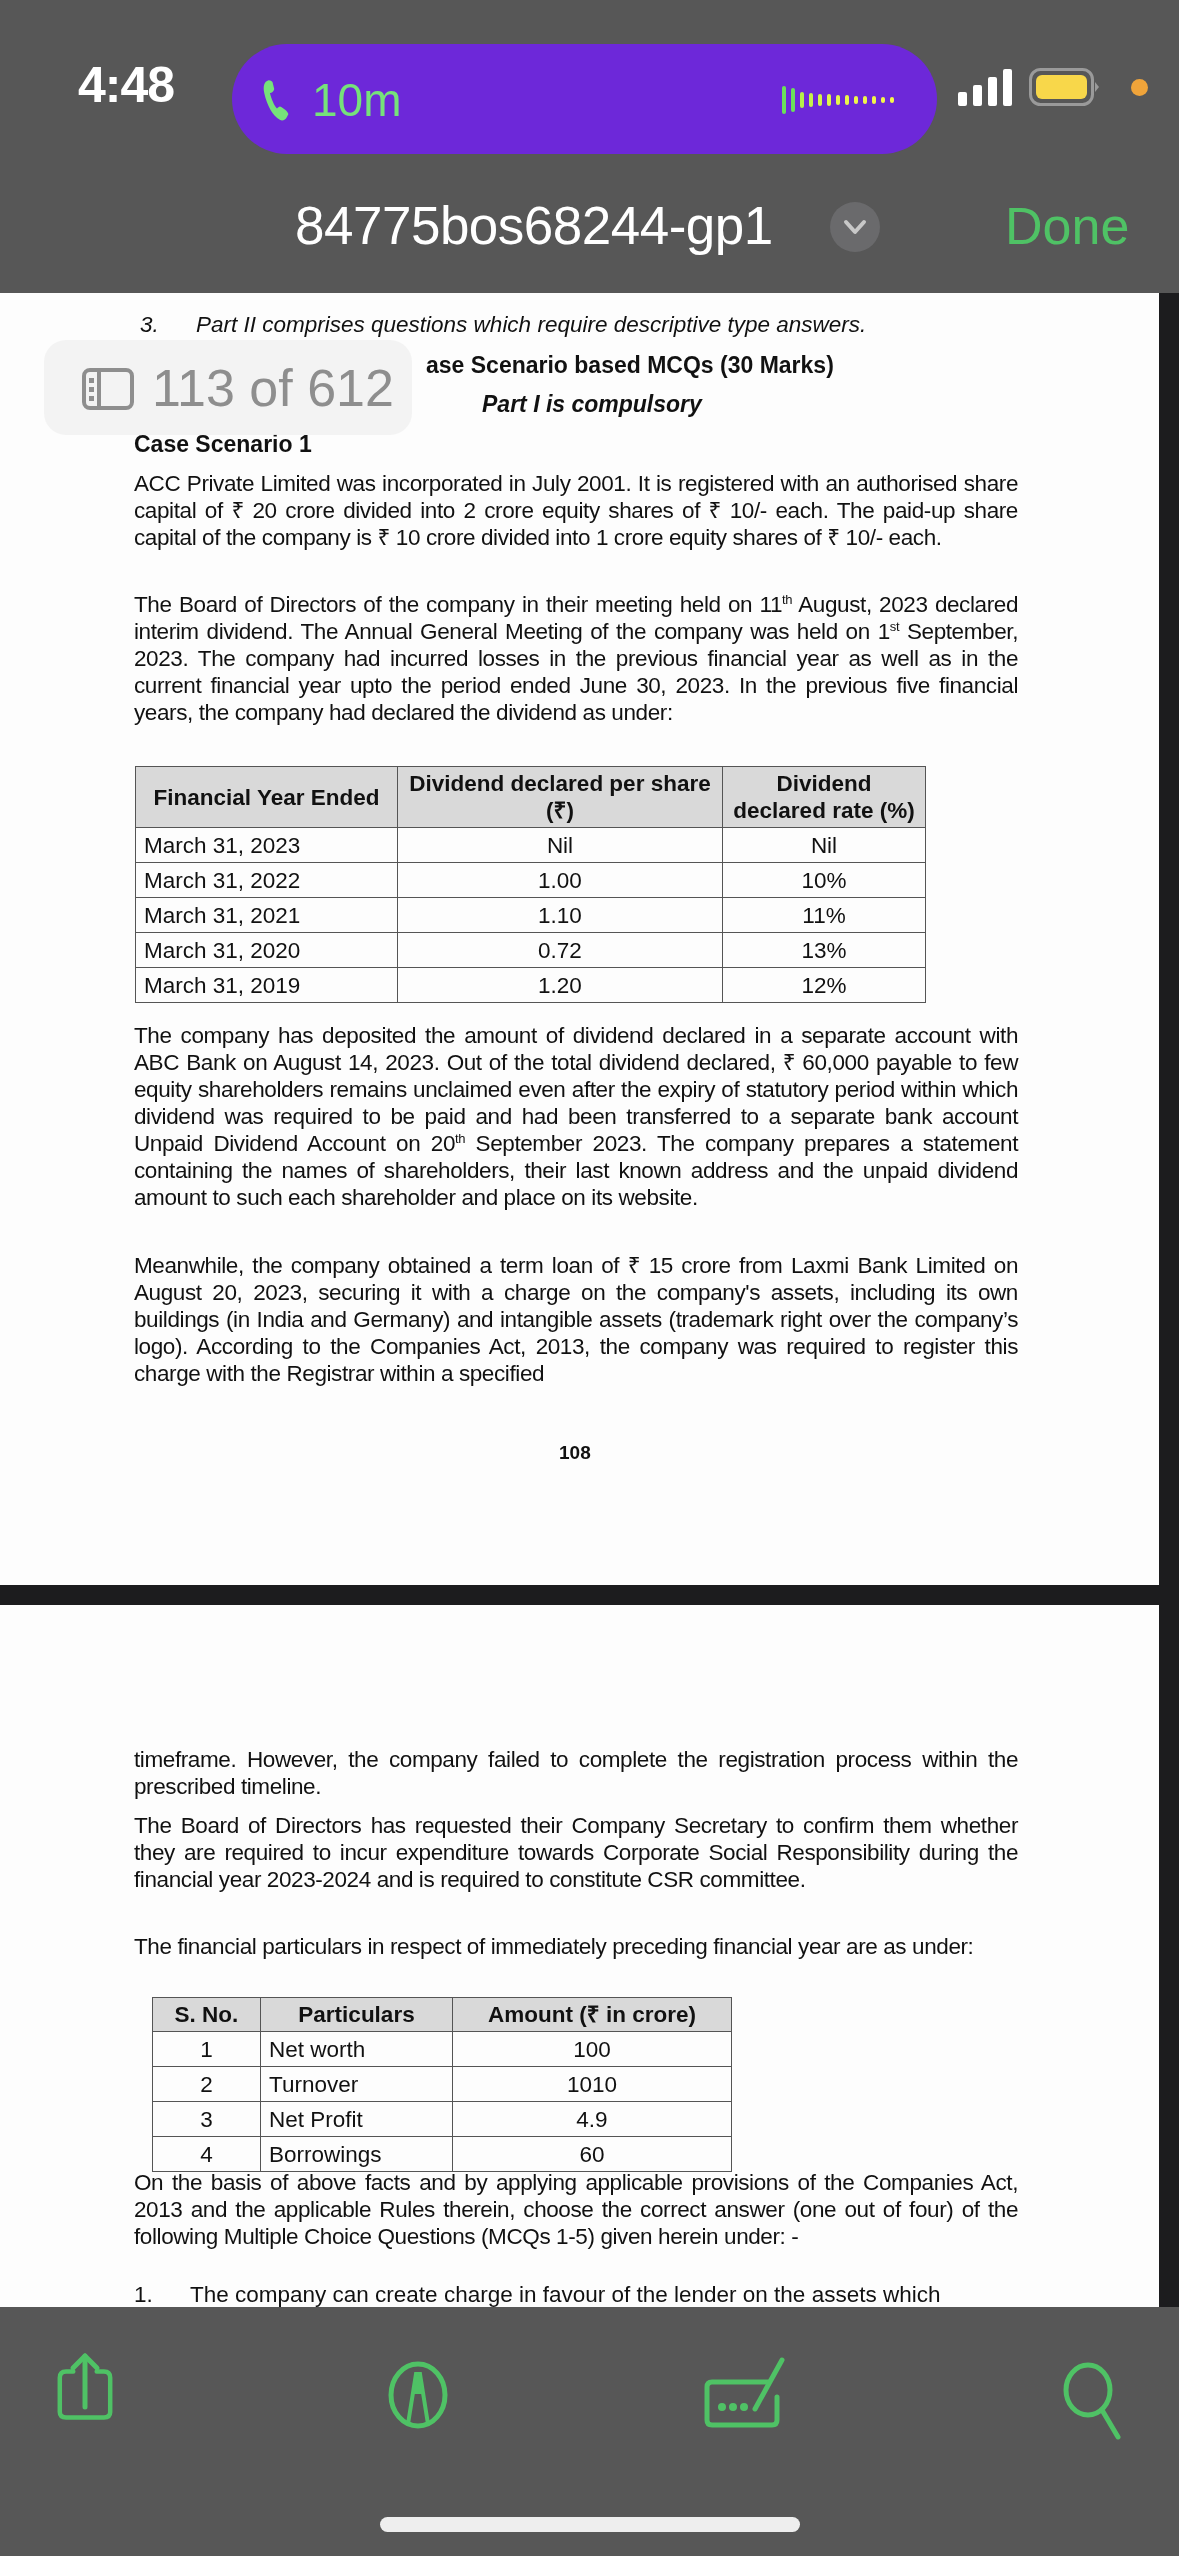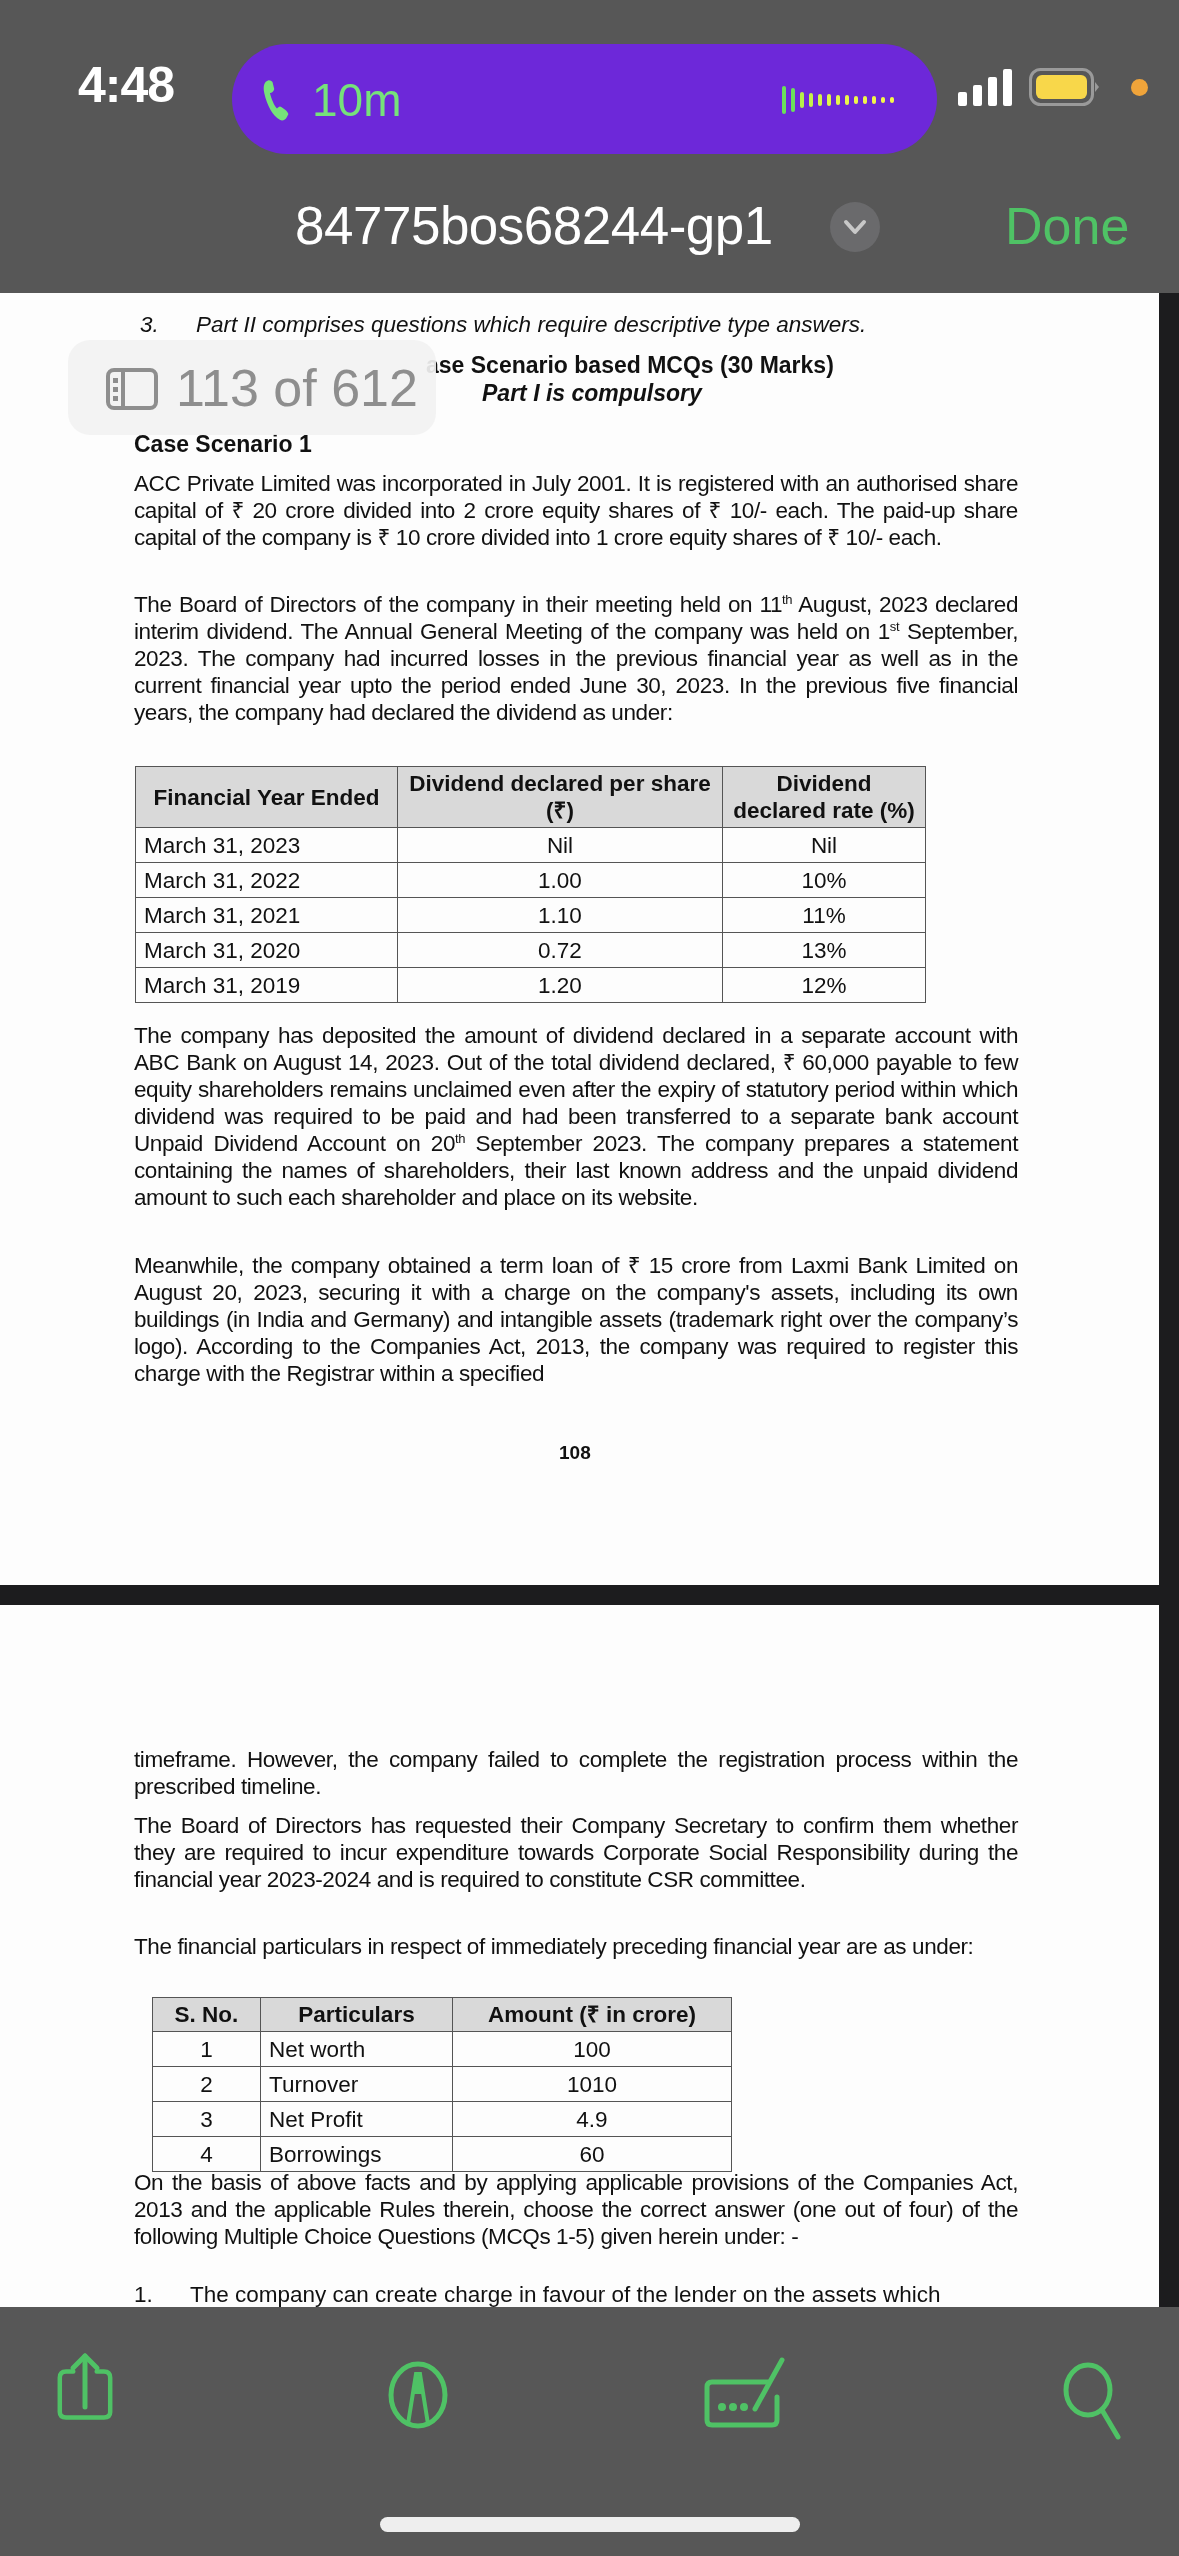--- a/index.html
+++ b/index.html
@@ -32,39 +32,39 @@
   .call-dur { position: absolute; left: 80px; top: 29px; color: #76e27a; font-size: 46px; }
   .wave { position: absolute; left: 550px; top: 42px; height: 28px; width: 130px; }
   .signal { position: absolute; left: 958px; top: 68px; width: 56px; height: 38px; }
   .battery { position: absolute; left: 1029px; top: 68px; width: 70px; height: 38px; }
   .orange-dot { position: absolute; left: 1131px; top: 79px; width: 17px; height: 17px; border-radius: 50%; background: #f0a43a; }
 
   .doc-title { position: absolute; left: 295px; top: 195px; color: #fff; font-size: 53px; letter-spacing: -0.5px; }
   .title-chevron { position: absolute; left: 830px; top: 202px; width: 50px; height: 50px; border-radius: 50%; background: #6a6a6c; }
   .done-btn { position: absolute; left: 1005px; top: 196px; color: #4fc265; font-size: 52px; }
 
-  .page-indicator { position: absolute; left: 68px; top: 340px; width: 368px; height: 95px; border-radius: 22px; background: rgba(242,242,242,0.92); }
+  .page-indicator { position: absolute; left: 44px; top: 340px; width: 368px; height: 95px; border-radius: 22px; background: rgba(242,242,242,0.92); }
   .page-indicator .pi-icon { position: absolute; left: 38px; top: 28px; width: 52px; height: 42px; }
   .page-indicator .pi-text { position: absolute; left: 108px; top: 18px; color: #8e8e8e; font-size: 52px; }
 
   
   .bottombar { position: absolute; left: 0; top: 2307px; width: 1179px; height: 249px; background: #575757; }
   .tb-btn { position: absolute; top: 45px; width: 90px; height: 90px; }
   .home-ind { position: absolute; left: 380px; top: 210px; width: 420px; height: 15px; border-radius: 8px; background: #eeeeee; }
 </style>
 </head>
 <body>
 
 <div class="page page1">
   <div class="listline" style="top:262px; font-size:22px; color:#222; letter-spacing:-0.5px;">2.      Part I comprises Case Scenario based Multiple Choice Questions (MCQs)</div>
   <div class="listline" style="top:312px;">
     <span class="num">3.</span><span>Part II comprises questions which require descriptive type answers.</span>
   </div>
   <div style="position:absolute; left:426px; top:352px; font-size:23px; font-weight:bold; color:#111;">ase Scenario based MCQs (30 Marks)</div>
-  <div style="position:absolute; left:482px; top:380px; font-size:23px; font-weight:bold; font-style:italic; color:#111;">Part I is compulsory</div>
+  <div style="position:absolute; left:482px; top:391px; font-size:23px; font-weight:bold; font-style:italic; color:#111;">Part I is compulsory</div>
   <div style="position:absolute; left:134px; top:431px; font-size:23px; font-weight:bold; color:#111;">Case Scenario 1</div>
 
   <div class="doc" style="top:470px;">
     <p>ACC Private Limited was incorporated in July 2001. It is registered with an authorised share capital of ₹ 20 crore divided into 2 crore equity shares of ₹ 10/- each. The paid-up share capital of the company is ₹ 10 crore divided into 1 crore equity shares of ₹ 10/- each.</p>
   </div>
 
   <div class="doc" style="top:591px;">
     <p><span>The Board of Directors of the company in their meeting held on 11</span><sup>th</sup><span> August, 2023 declared interim dividend. The Annual General Meeting of the company was held on 1</span><sup>st</sup><span> September, 2023. The company had incurred losses in the previous financial year as well as in the current financial year upto the period ended June 30, 2023. In the previous five financial years, the company had declared the dividend as under:</span></p>
   </div>
 

